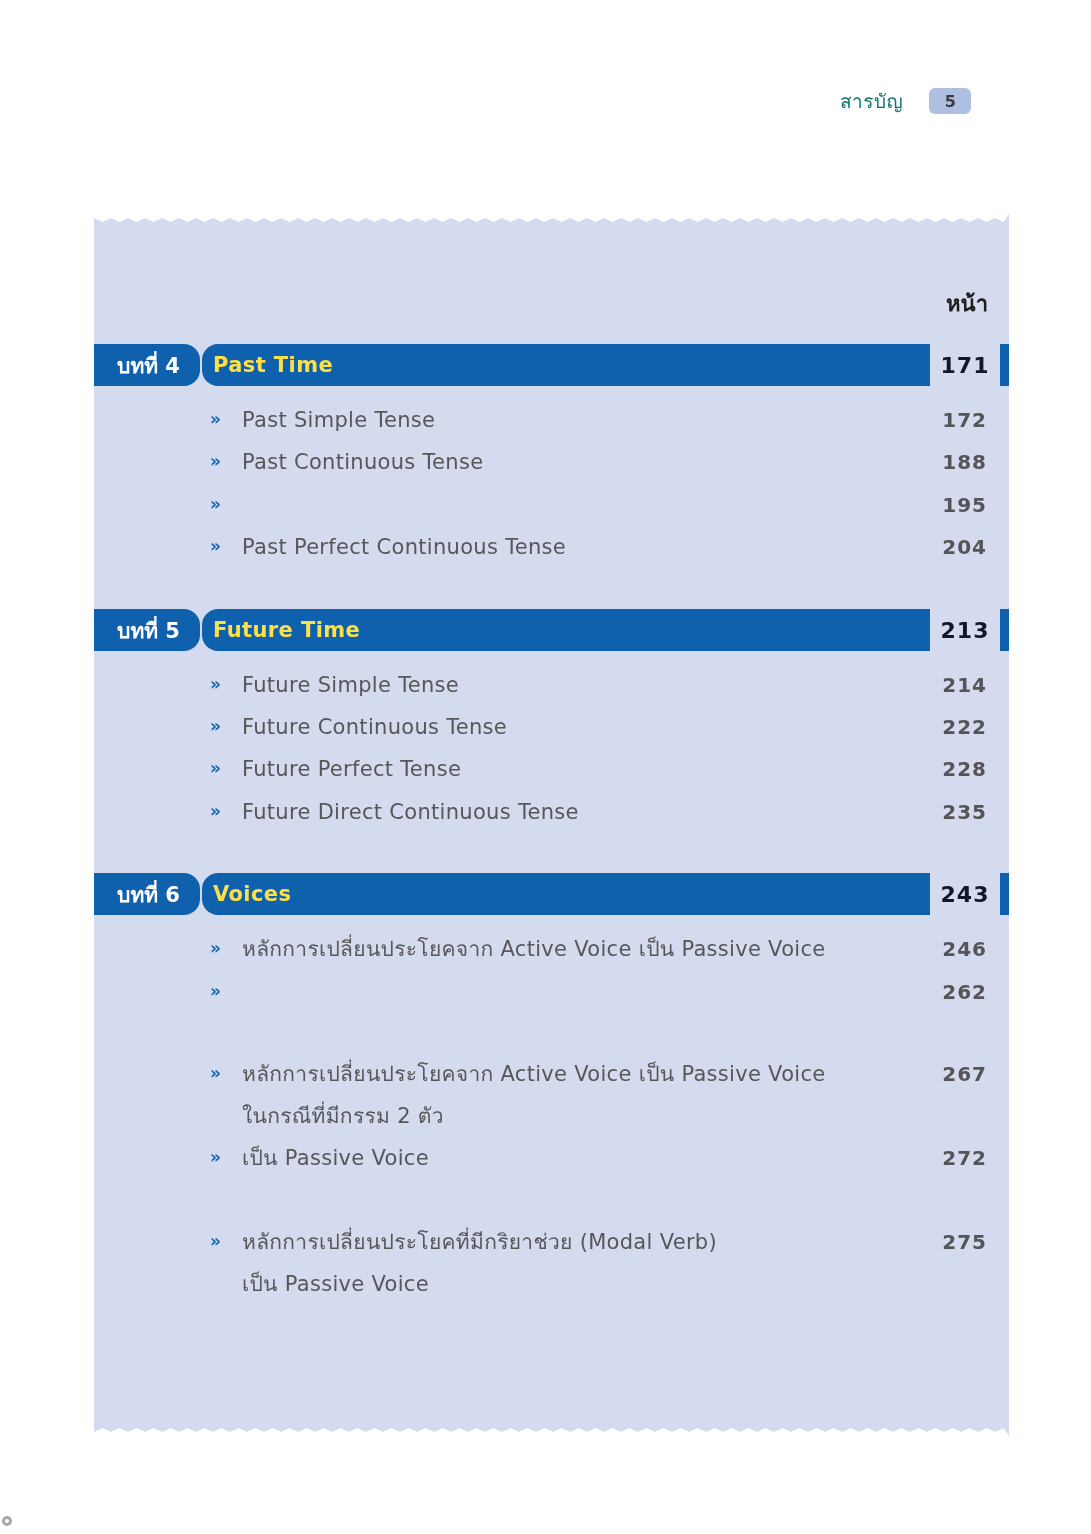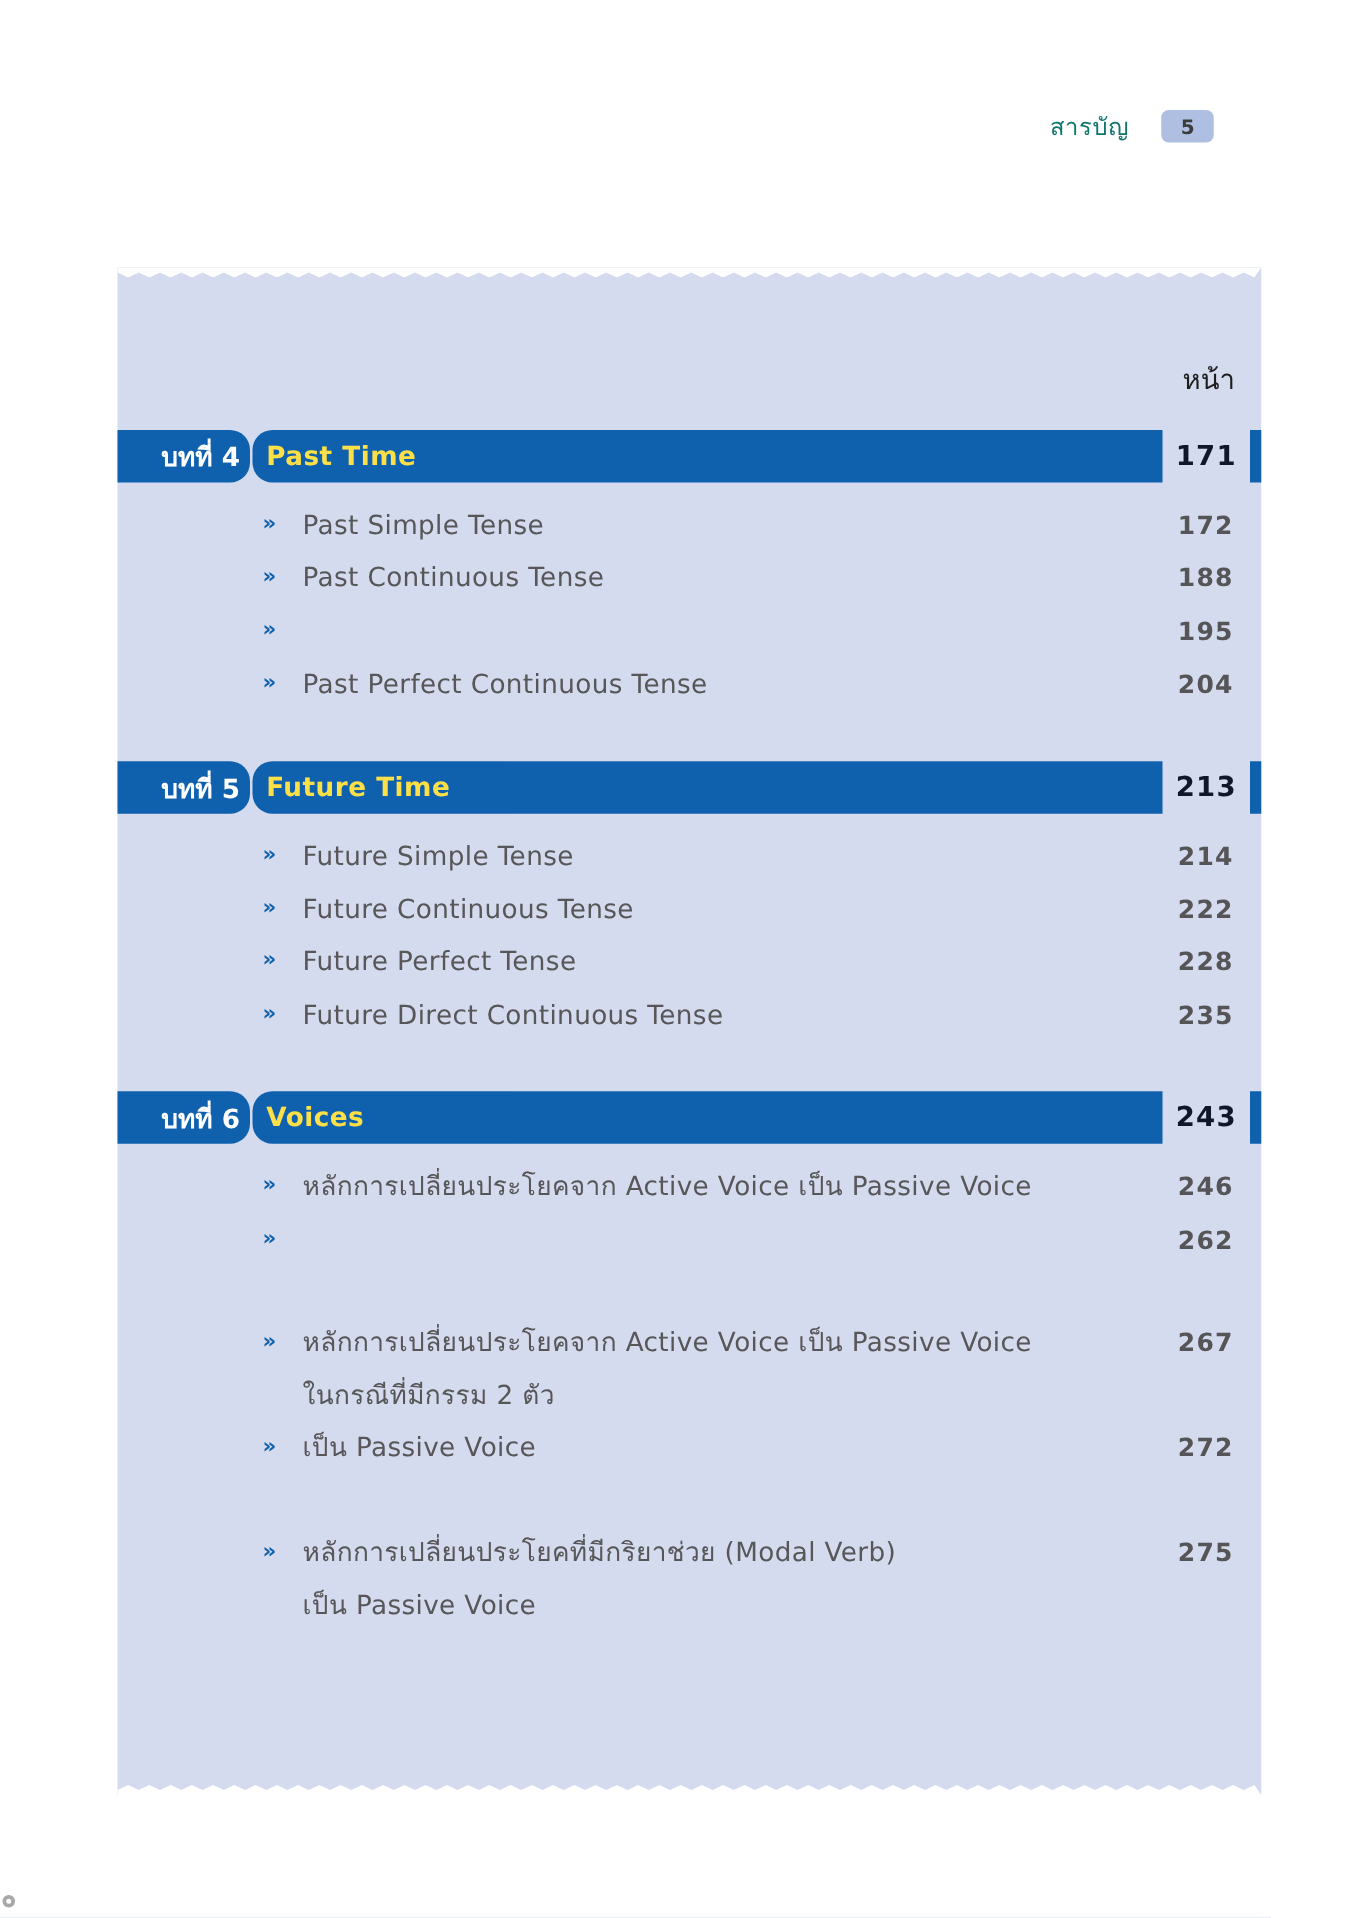--- a/index.html
+++ b/index.html
@@ -18,28 +18,28 @@
     }
     .panel {
       position: absolute; left: 94px; top: 214px; width: 915px; height: 1222px;
       background: #d5dbee;
     }
     .zig { position: absolute; left: 0; width: 915px; height: 8px; }
     .zig.top { top: 0; }
     .zig.bottom { bottom: 0; }
     .page-col-head {
       position: absolute; top: 286px; left: 928px; width: 60px; text-align: right;
-      font-size: 22px; font-weight: normal; color: #1e1e1e;
+      font-size: 22px; font-weight: bold; color: #1e1e1e;
     }
     .chapter-bar { position: absolute; left: 94px; width: 915px; height: 42px; }
     .chapter-bar .label-pill {
       position: absolute; left: 0; top: 0; width: 106px; height: 42px;
       background: #0f61ae; border-radius: 0 16px 16px 0;
       color: #fff; font-weight: bold; font-size: 21px;
-      display: flex; align-items: center; justify-content: flex-end; padding-right: 8px;
+      display: flex; align-items: center; justify-content: flex-end; padding-right: 20px;
       box-sizing: border-box;
     }
     .chapter-bar .title-bar {
       position: absolute; left: 108px; top: 0; width: 728px; height: 42px;
       background: #0f61ae; border-radius: 16px 0 0 16px;
       color: #fde047; font-weight: bold; font-size: 21px;
       display: flex; align-items: center; padding-left: 11px; box-sizing: border-box;
       letter-spacing: 0.4px;
     }
     .chapter-bar .page-num {

